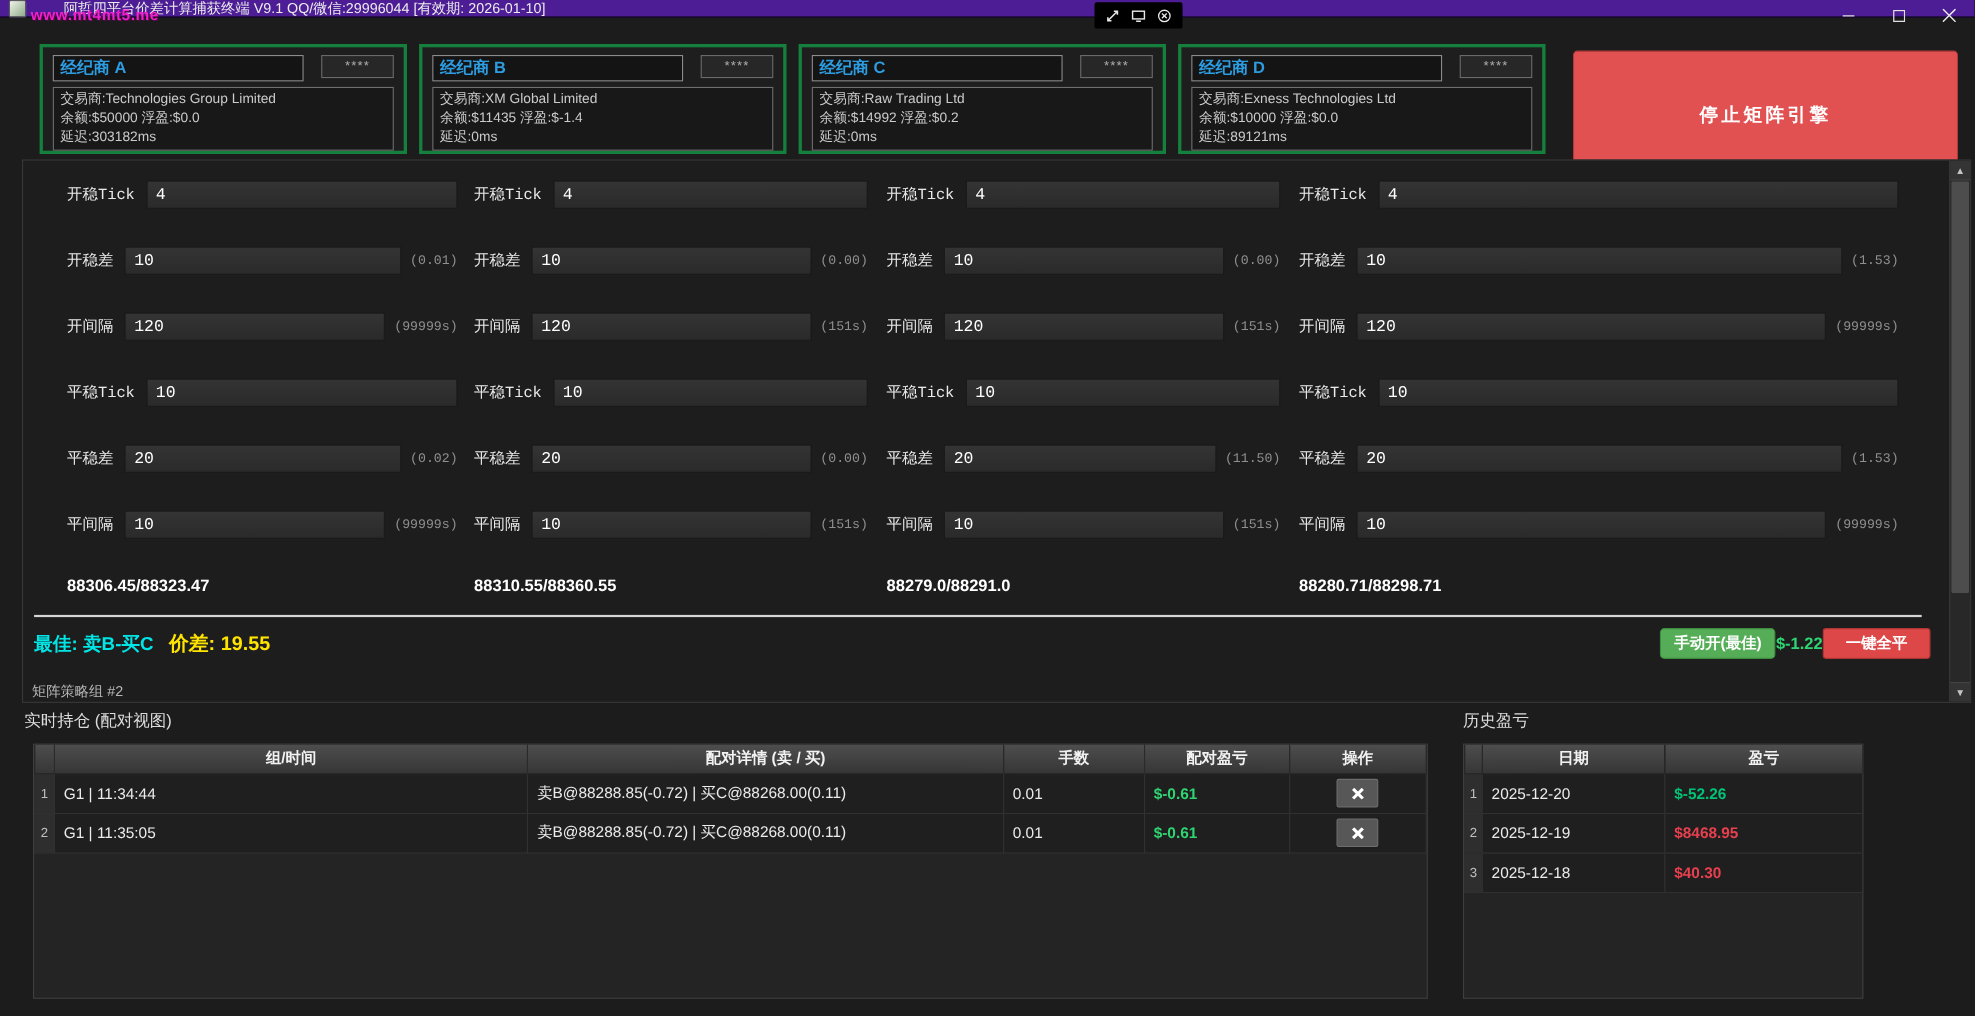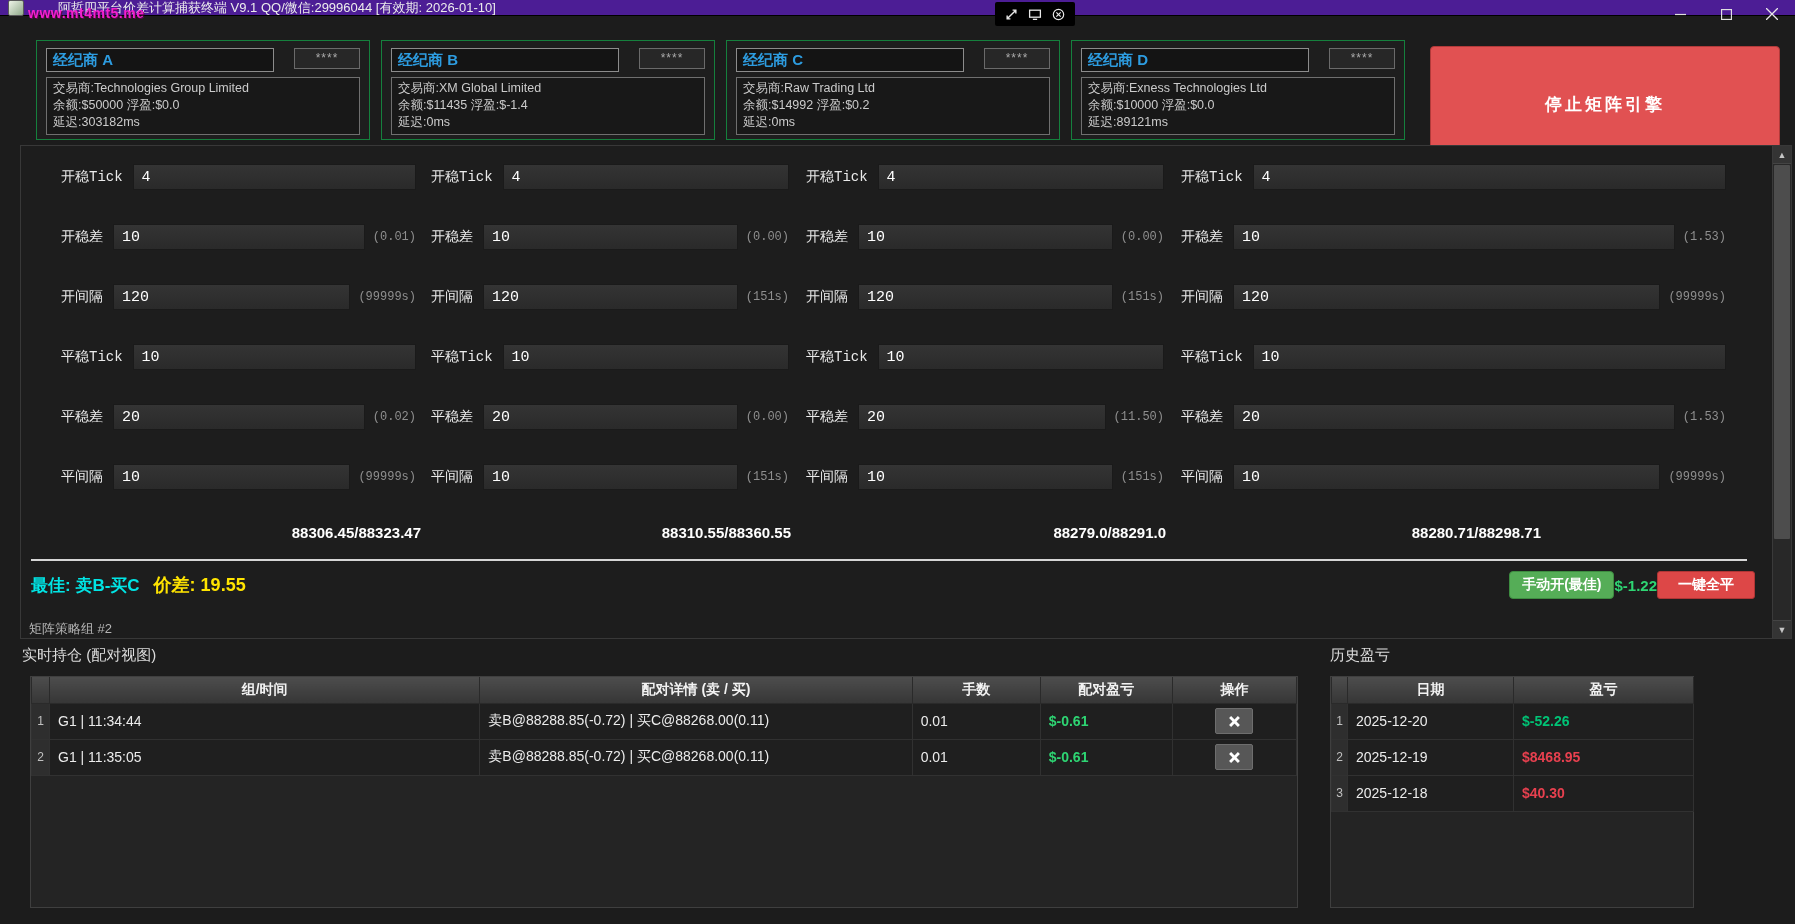--- a/index.html
+++ b/index.html
@@ -15,21 +15,21 @@
   .title-text{margin-left:34px;color:#ececec;font-size:13px;white-space:nowrap;}
   .watermark{position:absolute;left:28px;top:5px;color:#f31fce;font-weight:bold;font-size:14px;
     text-shadow:1px 1px 0 #56094a;z-index:10;letter-spacing:.5px;}
   .overlay-box{position:absolute;left:995px;top:2px;width:80px;height:24px;background:#000;
     border-radius:2px;display:flex;align-items:center;justify-content:space-around;padding:0 5px;}
   .overlay-box svg{display:block;}
   .win-controls{position:absolute;right:0;top:0;height:28px;display:flex;}
   .win-btn{width:46px;height:28px;display:flex;align-items:center;justify-content:center;}
 
   
-  .broker-panel{position:absolute;top:40px;width:334px;height:100px;border:1px solid #15803d;
+  .broker-panel{position:absolute;top:40px;width:334px;height:100px;border:3px solid #15803d;
     background:#1e1e1e;padding:7px 9px;}
   .broker-panel:nth-of-type(1){left:36px;}
   .broker-panel:nth-of-type(2){left:381px;}
   .broker-panel:nth-of-type(3){left:726px;}
   .broker-panel:nth-of-type(4){left:1071px;}
   .broker-head{display:flex;justify-content:space-between;align-items:flex-start;}
   .broker-name{width:228px;height:24px;border:1px solid #8c8c8c;background:#141414;color:#2d9ce0;
     font-weight:bold;font-size:15px;line-height:22px;padding-left:6px;}
   .broker-mask{width:66px;height:21px;border:1px solid #6a6a6a;background:#272727;color:#a9a9a9;
     font-size:12px;text-align:center;line-height:19px;letter-spacing:1px;cursor:default;}
@@ -47,21 +47,21 @@
   .param-col:nth-child(1){left:40px;width:355px;}
   .param-col:nth-child(2){left:410px;width:358px;}
   .param-col:nth-child(3){left:785px;width:358px;}
   .param-col:nth-child(4){left:1160px;width:545px;}
   .param-row{display:flex;align-items:center;height:26px;margin-bottom:34px;font-family:Liberation Mono, monospace;}
   .param-label{color:#eaeaea;font-size:14px;margin-right:10px;white-space:nowrap;}
   .param-input{flex:1;min-width:0;height:26px;background:linear-gradient(#343434,#2a2a2a);
     border:1px solid #1a1a1a;color:#fff;font-size:15px;padding:0 8px;font-family:inherit;outline:none;}
   .param-suffix{color:#8f8f8f;font-size:12px;margin-left:8px;white-space:nowrap;}
   .param-suffix:empty{display:none;margin:0;}
-  .price-quote{width:360px;text-align:right;color:#fff;font-weight:bold;font-size:15px;margin-top:23px;}
+  .price-quote{width:360px;text-align:left;color:#fff;font-weight:bold;font-size:15px;margin-top:23px;}
 
   .hdivider{position:absolute;left:10px;top:413px;right:44px;height:2px;background:#d6d6d6;}
   .best-row{position:absolute;left:10px;right:36px;top:424px;height:30px;display:flex;align-items:center;}
   .best-pair{color:#00e5e5;font-weight:bold;font-size:17px;white-space:nowrap;}
   .best-spread{color:#ffe400;font-weight:bold;font-size:18px;margin-left:14px;white-space:nowrap;}
   .best-actions{margin-left:auto;display:flex;align-items:center;}
   .manual-open-btn{background:#55ad57;border:1px solid #3d8c40;color:#fff;font-size:14px;
     font-weight:bold;padding:4px 12px;border-radius:4px;cursor:pointer;font-family:inherit;}
   .float-pnl{color:#2ed573;font-weight:bold;font-size:15px;}
   .close-all-btn{background:#dd4747;border:1px solid #b03535;color:#fff;font-size:14px;

